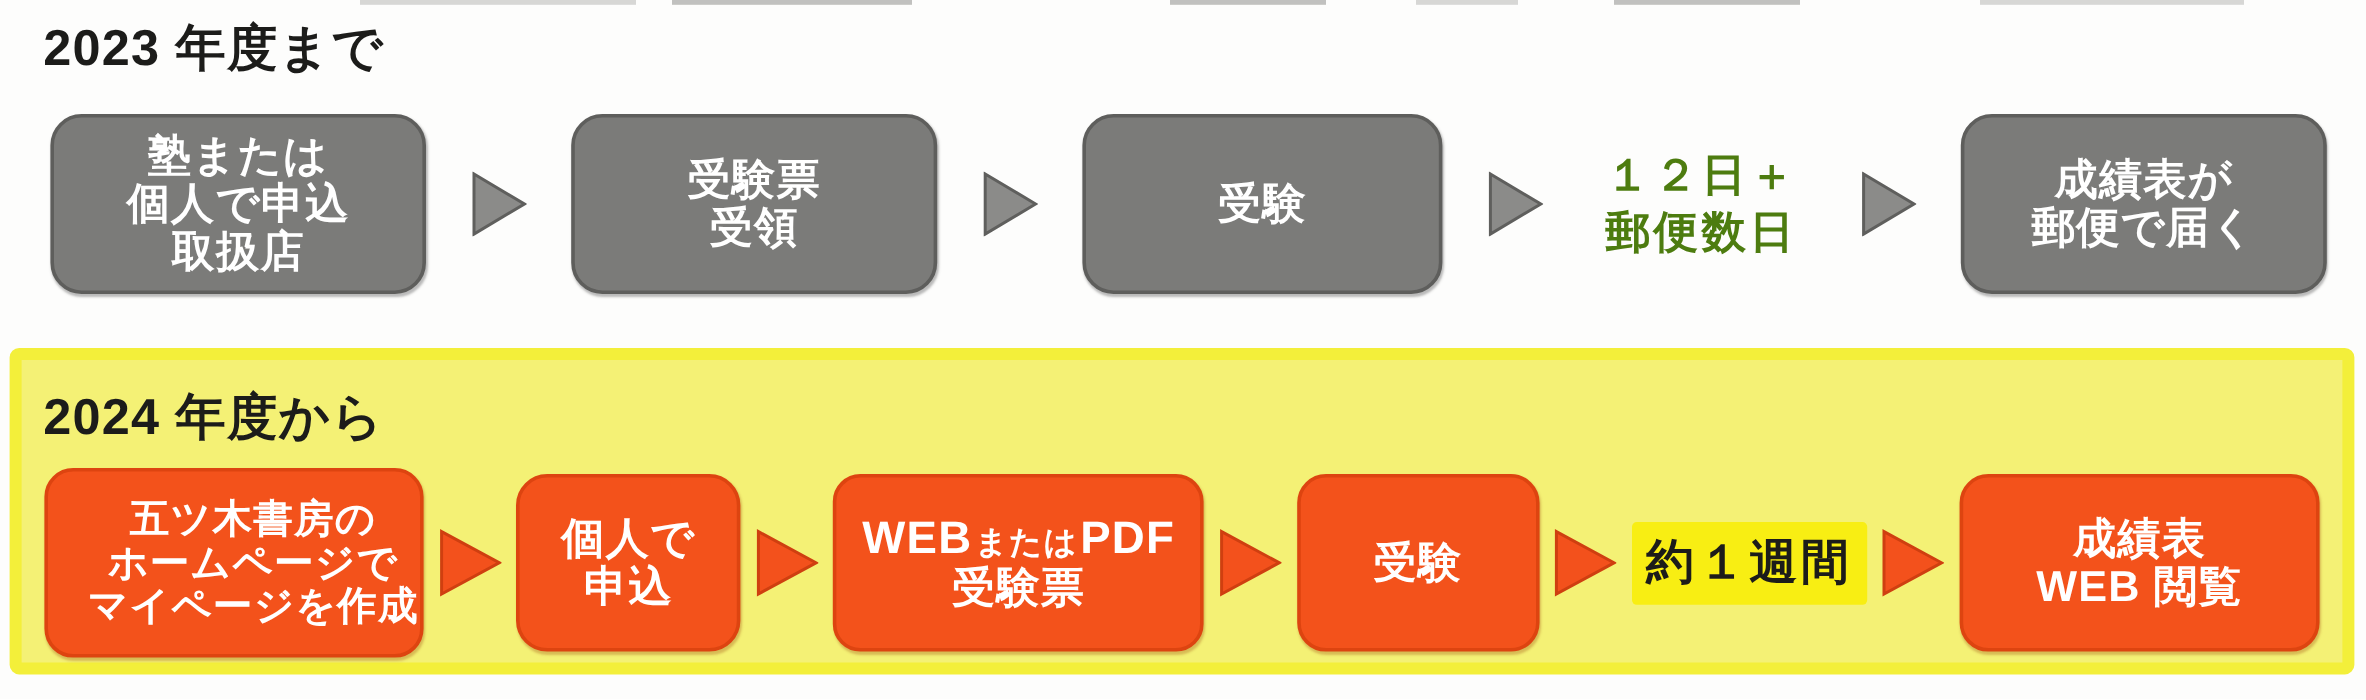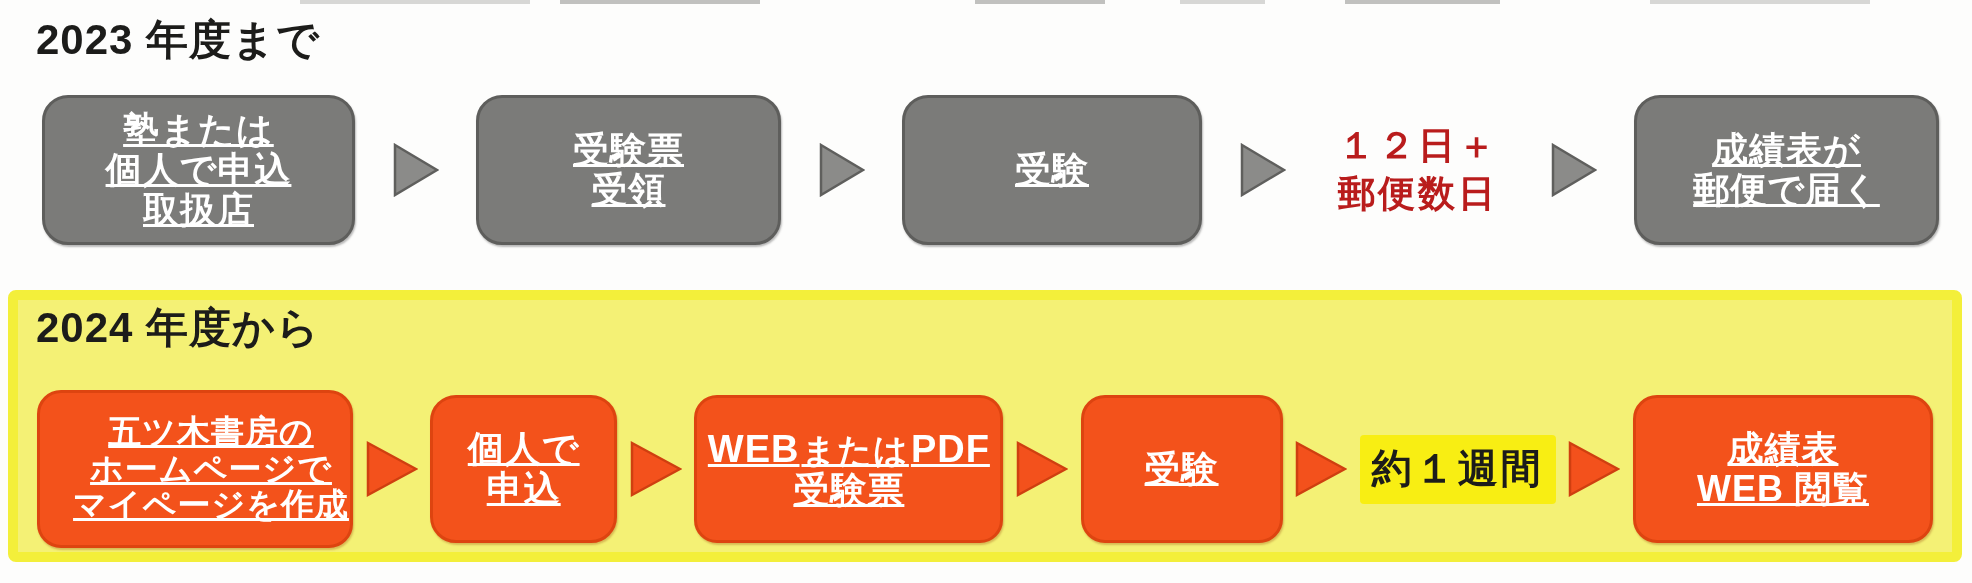--- a/index.html
+++ b/index.html
@@ -29,21 +29,21 @@
   .phase-title {
     position: absolute;
     left: 36px;
     font-size: 42px;
     font-weight: bold;
     color: #1c1c1a;
     letter-spacing: 1px;
     white-space: nowrap;
   }
   .title-2023 { top: 12px; }
-  .title-2024 { top: 300px; }
+  .title-2024 { top: 320px; }
 
   .flow-row {
     position: absolute;
     display: flex;
     justify-content: space-between;
     align-items: center;
   }
   .row-2023 {
     left: 42px;
     top: 95px;
@@ -62,21 +62,20 @@
     flex-direction: column;
     justify-content: center;
     align-items: center;
     text-align: left;
     color: #ffffff;
     font-weight: bold;
     line-height: 1.12;
     letter-spacing: 1px;
     box-sizing: border-box;
     flex-shrink: 0;
-    text-decoration: underline;
   }
   .gray-box {
     background: #7b7b79;
     border: 3px solid #5e5e5c;
     border-radius: 26px;
     height: 150px;
     font-size: 36px;
     box-shadow: 1px 2px 2px rgba(60,60,60,0.35);
   }
   .orange-box {
@@ -93,24 +92,24 @@
   .w300 { width: 300px; }
   .w316 { width: 316px; height: 158px; }
   .w187 { width: 187px; border-radius: 26px; }
   .w309 { width: 309px; border-radius: 23px; }
   .w202 { width: 202px; }
 
   .small-lines { font-size: 33px; padding-left: 32px; }
 
   .mixed-line { display: flex; align-items: baseline; justify-content: center; }
   .mixed-line .latin { font-size: 38px; }
-  .mixed-line .jp-small { font-size: 34px; padding: 0 2px; }
+  .mixed-line .jp-small { font-size: 27px; padding: 0 2px; }
 
   .plain-label {
-    color: #b91c1c;
+    color: #4d7c0f;
     font-size: 37px;
     font-weight: bold;
     line-height: 1.3;
     text-align: center;
     letter-spacing: 3px;
     white-space: nowrap;
     flex-shrink: 0;
   }
   .wait-2023 { width: 190px; }
 

